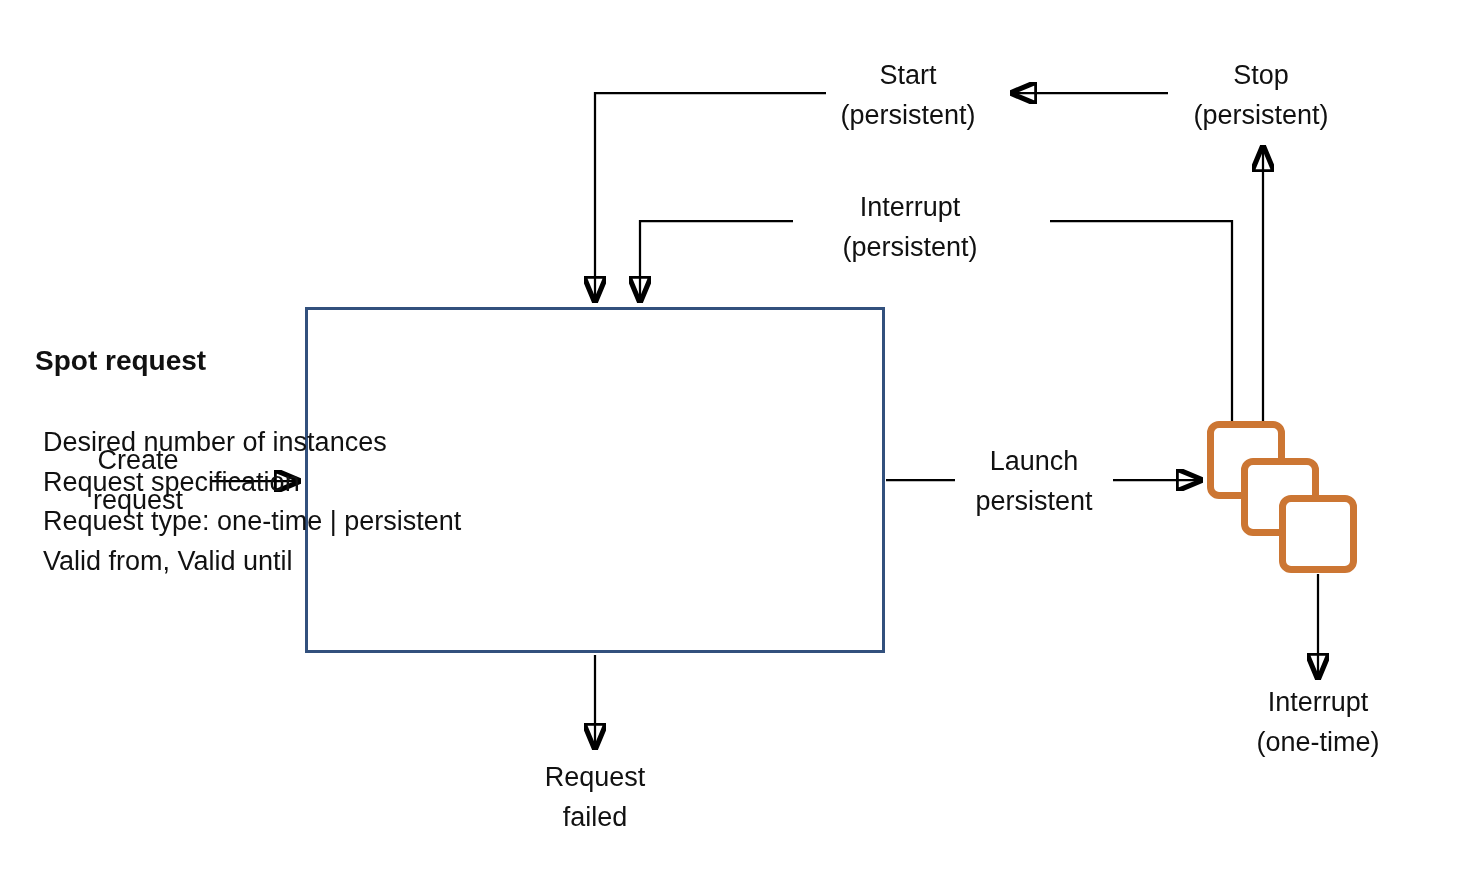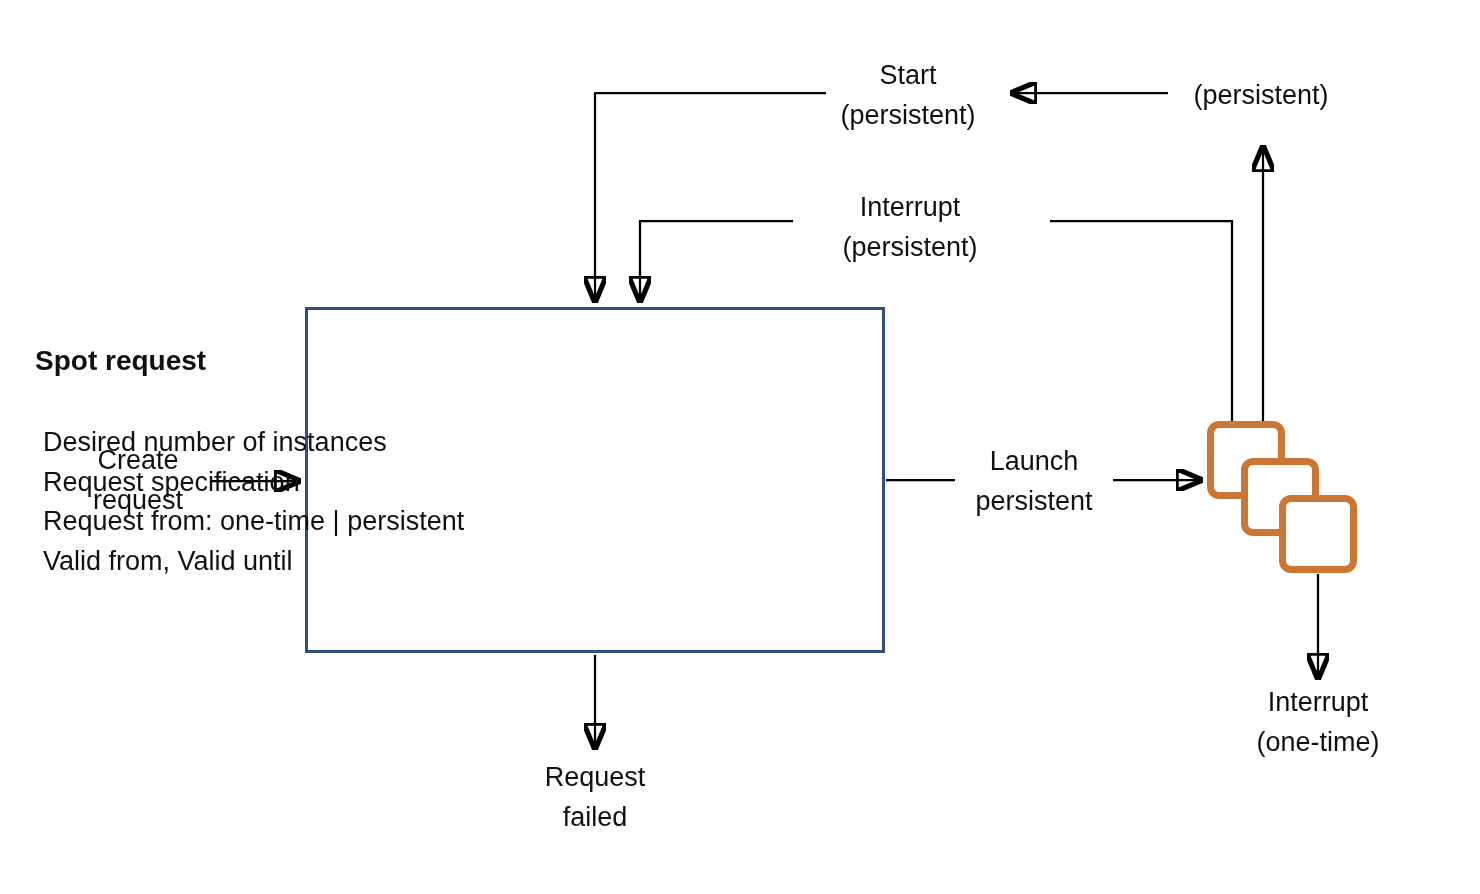--- a/index.html
+++ b/index.html
@@ -110,21 +110,21 @@
     <path d="M595,655 V748" marker-end="url(#arrow)"></path>
 
     <path d="M1318,574 V678" marker-end="url(#arrow)"></path>
   </svg>
 
   <div class="spot-box"></div>
   <div class="spot-box-title">Spot request</div>
   <div class="spot-box-details">
     <div>Desired number of instances</div>
     <div>Request specification</div>
-    <div>Request from: one-time | persistent</div>
+    <div>Request type: one-time | persistent</div>
     <div>Valid from, Valid until</div>
   </div>
 
   <div class="instances">
     <div class="instance-square s1"></div>
     <div class="instance-square s2"></div>
     <div class="instance-square s3"></div>
   </div>
 
   <div class="label" style="left:138px; top:480px;">
@@ -136,20 +136,21 @@
     <span>Launch</span>
     <span>persistent</span>
   </div>
 
   <div class="label" style="left:908px; top:95px;">
     <span>Start</span>
     <span>(persistent)</span>
   </div>
 
   <div class="label" style="left:1261px; top:95px;">
+    <span>Stop</span>
     <span>(persistent)</span>
   </div>
 
   <div class="label" style="left:910px; top:227px;">
     <span>Interrupt</span>
     <span>(persistent)</span>
   </div>
 
   <div class="label" style="left:595px; top:797px;">
     <span>Request</span>

